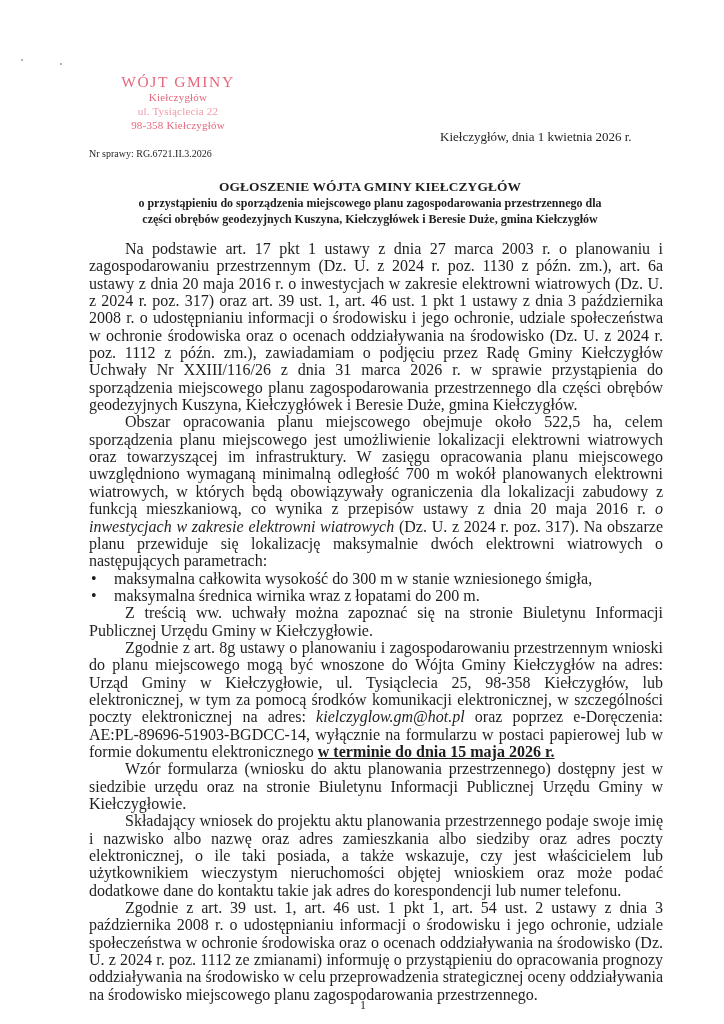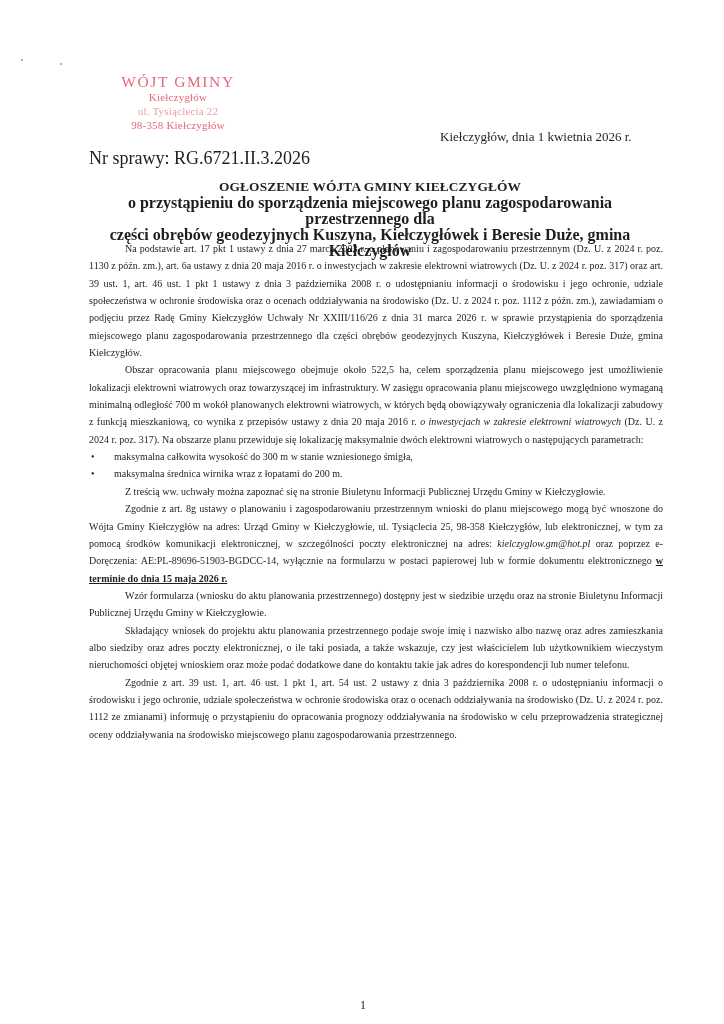--- a/index.html
+++ b/index.html
@@ -16,30 +16,30 @@
     .speck { position: absolute; width: 2px; height: 2px; background: #999; border-radius: 1px; }
 
     .stamp {
       position: absolute; left: 100px; top: 29px; width: 140px;
       text-align: center; color: #e5677a; line-height: 14px;
     }
     .stamp .s1 { font-size: 15.5px; letter-spacing: 1.6px; font-weight: normal; line-height: 17px; }
     .stamp .s2, .stamp .s3, .stamp .s4 { font-size: 11px; letter-spacing: 0.2px; }
     .stamp .s3 { color: #ee9aa8; }
 
-    .case-no { position: absolute; left: 81px; top: 104px; font-size: 18px; }
+    .case-no { position: absolute; left: 81px; top: 104px; font-size: 10px; }
     .date-line { position: absolute; left: 432px; top: 85px; font-size: 13px; }
 
     .title-block { position: absolute; left: 70px; top: 134px; width: 584px; text-align: center; font-weight: bold; }
     .title-main { font-size: 13.4px; line-height: 17px; letter-spacing: 0.1px; text-align: center; }
-    .title-sub { font-size: 16px; line-height: 16px; }
+    .title-sub { font-size: 12px; line-height: 16px; }
 
     .body {
       position: absolute; left: 81px; top: 196px; width: 574px;
-      font-size: 10px; line-height: 17.35px; text-align: justify;
+      font-size: 16px; line-height: 17.35px; text-align: justify;
     }
     .body p { margin: 0; text-indent: 36px; }
     .body em { font-style: italic; }
     .body strong { font-weight: bold; text-decoration: underline; }
     .bullets { list-style: none; margin: 0; padding: 0; }
     .bullets li { position: relative; padding-left: 25px; text-indent: 0; }
     .bullets li .bullet-dot { position: absolute; left: 2px; top: 0; }
 
     .page-number { position: absolute; left: 352px; top: 954px; font-size: 12px; }
   </style>

